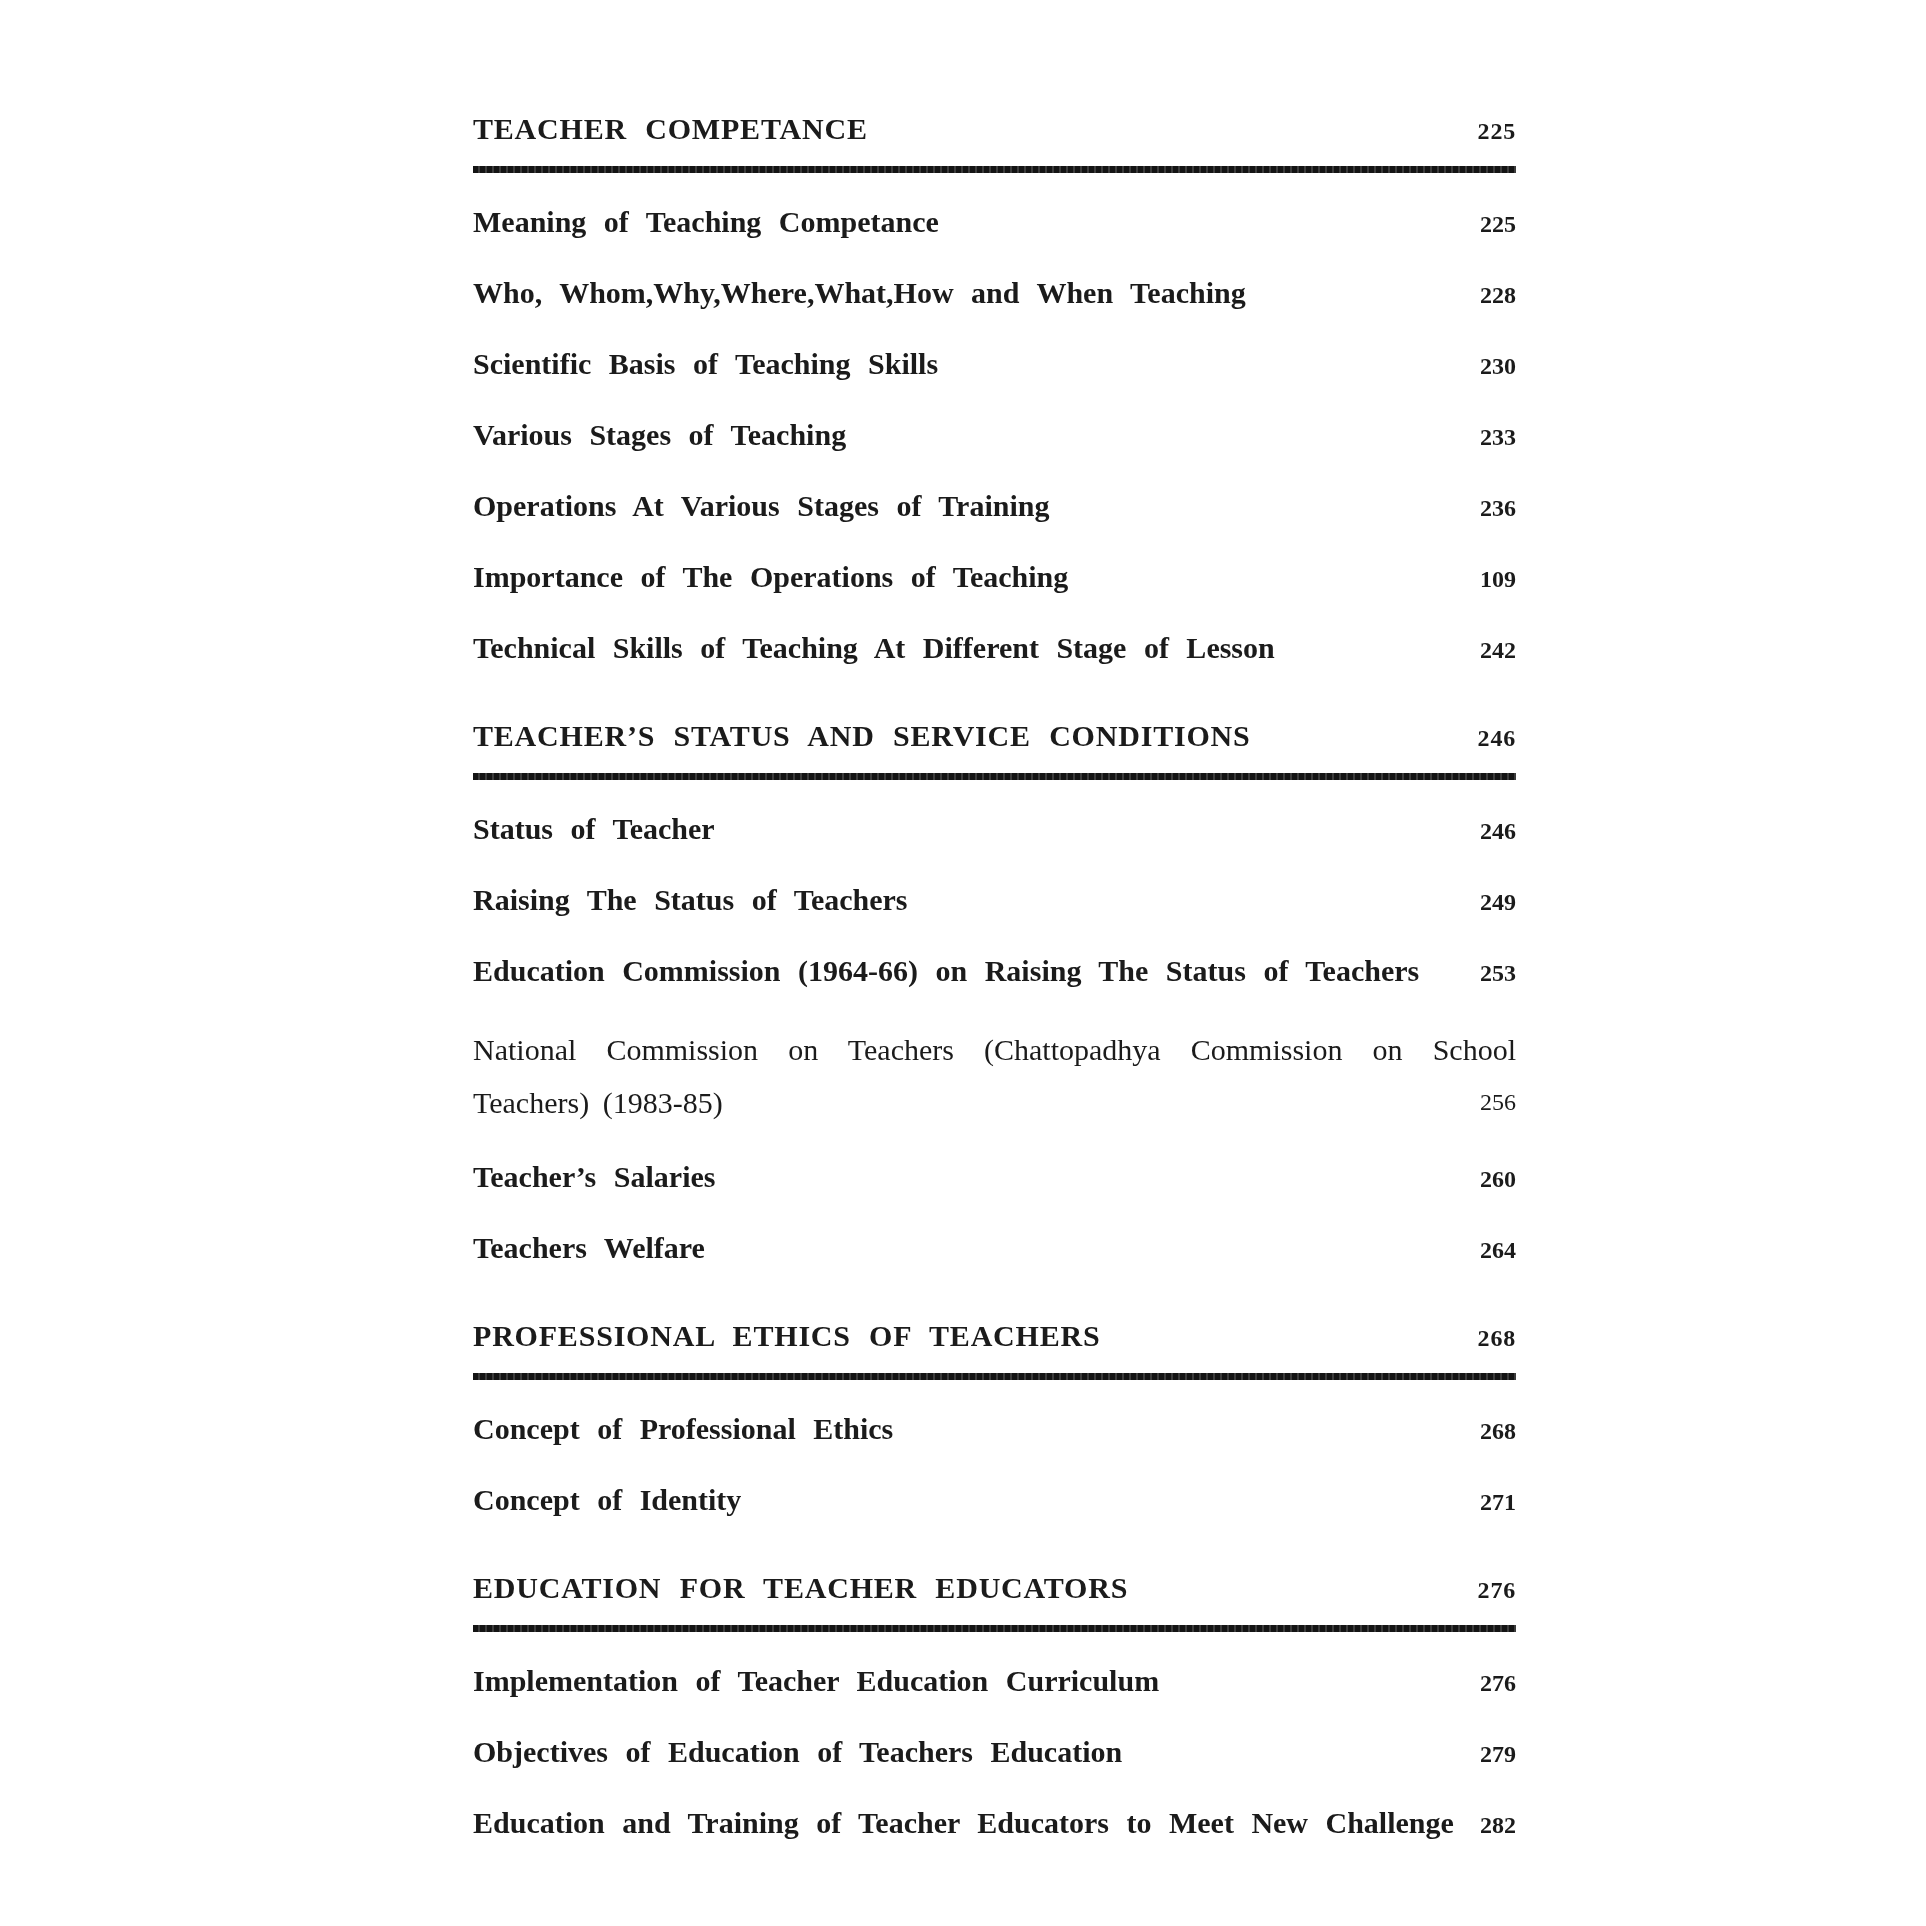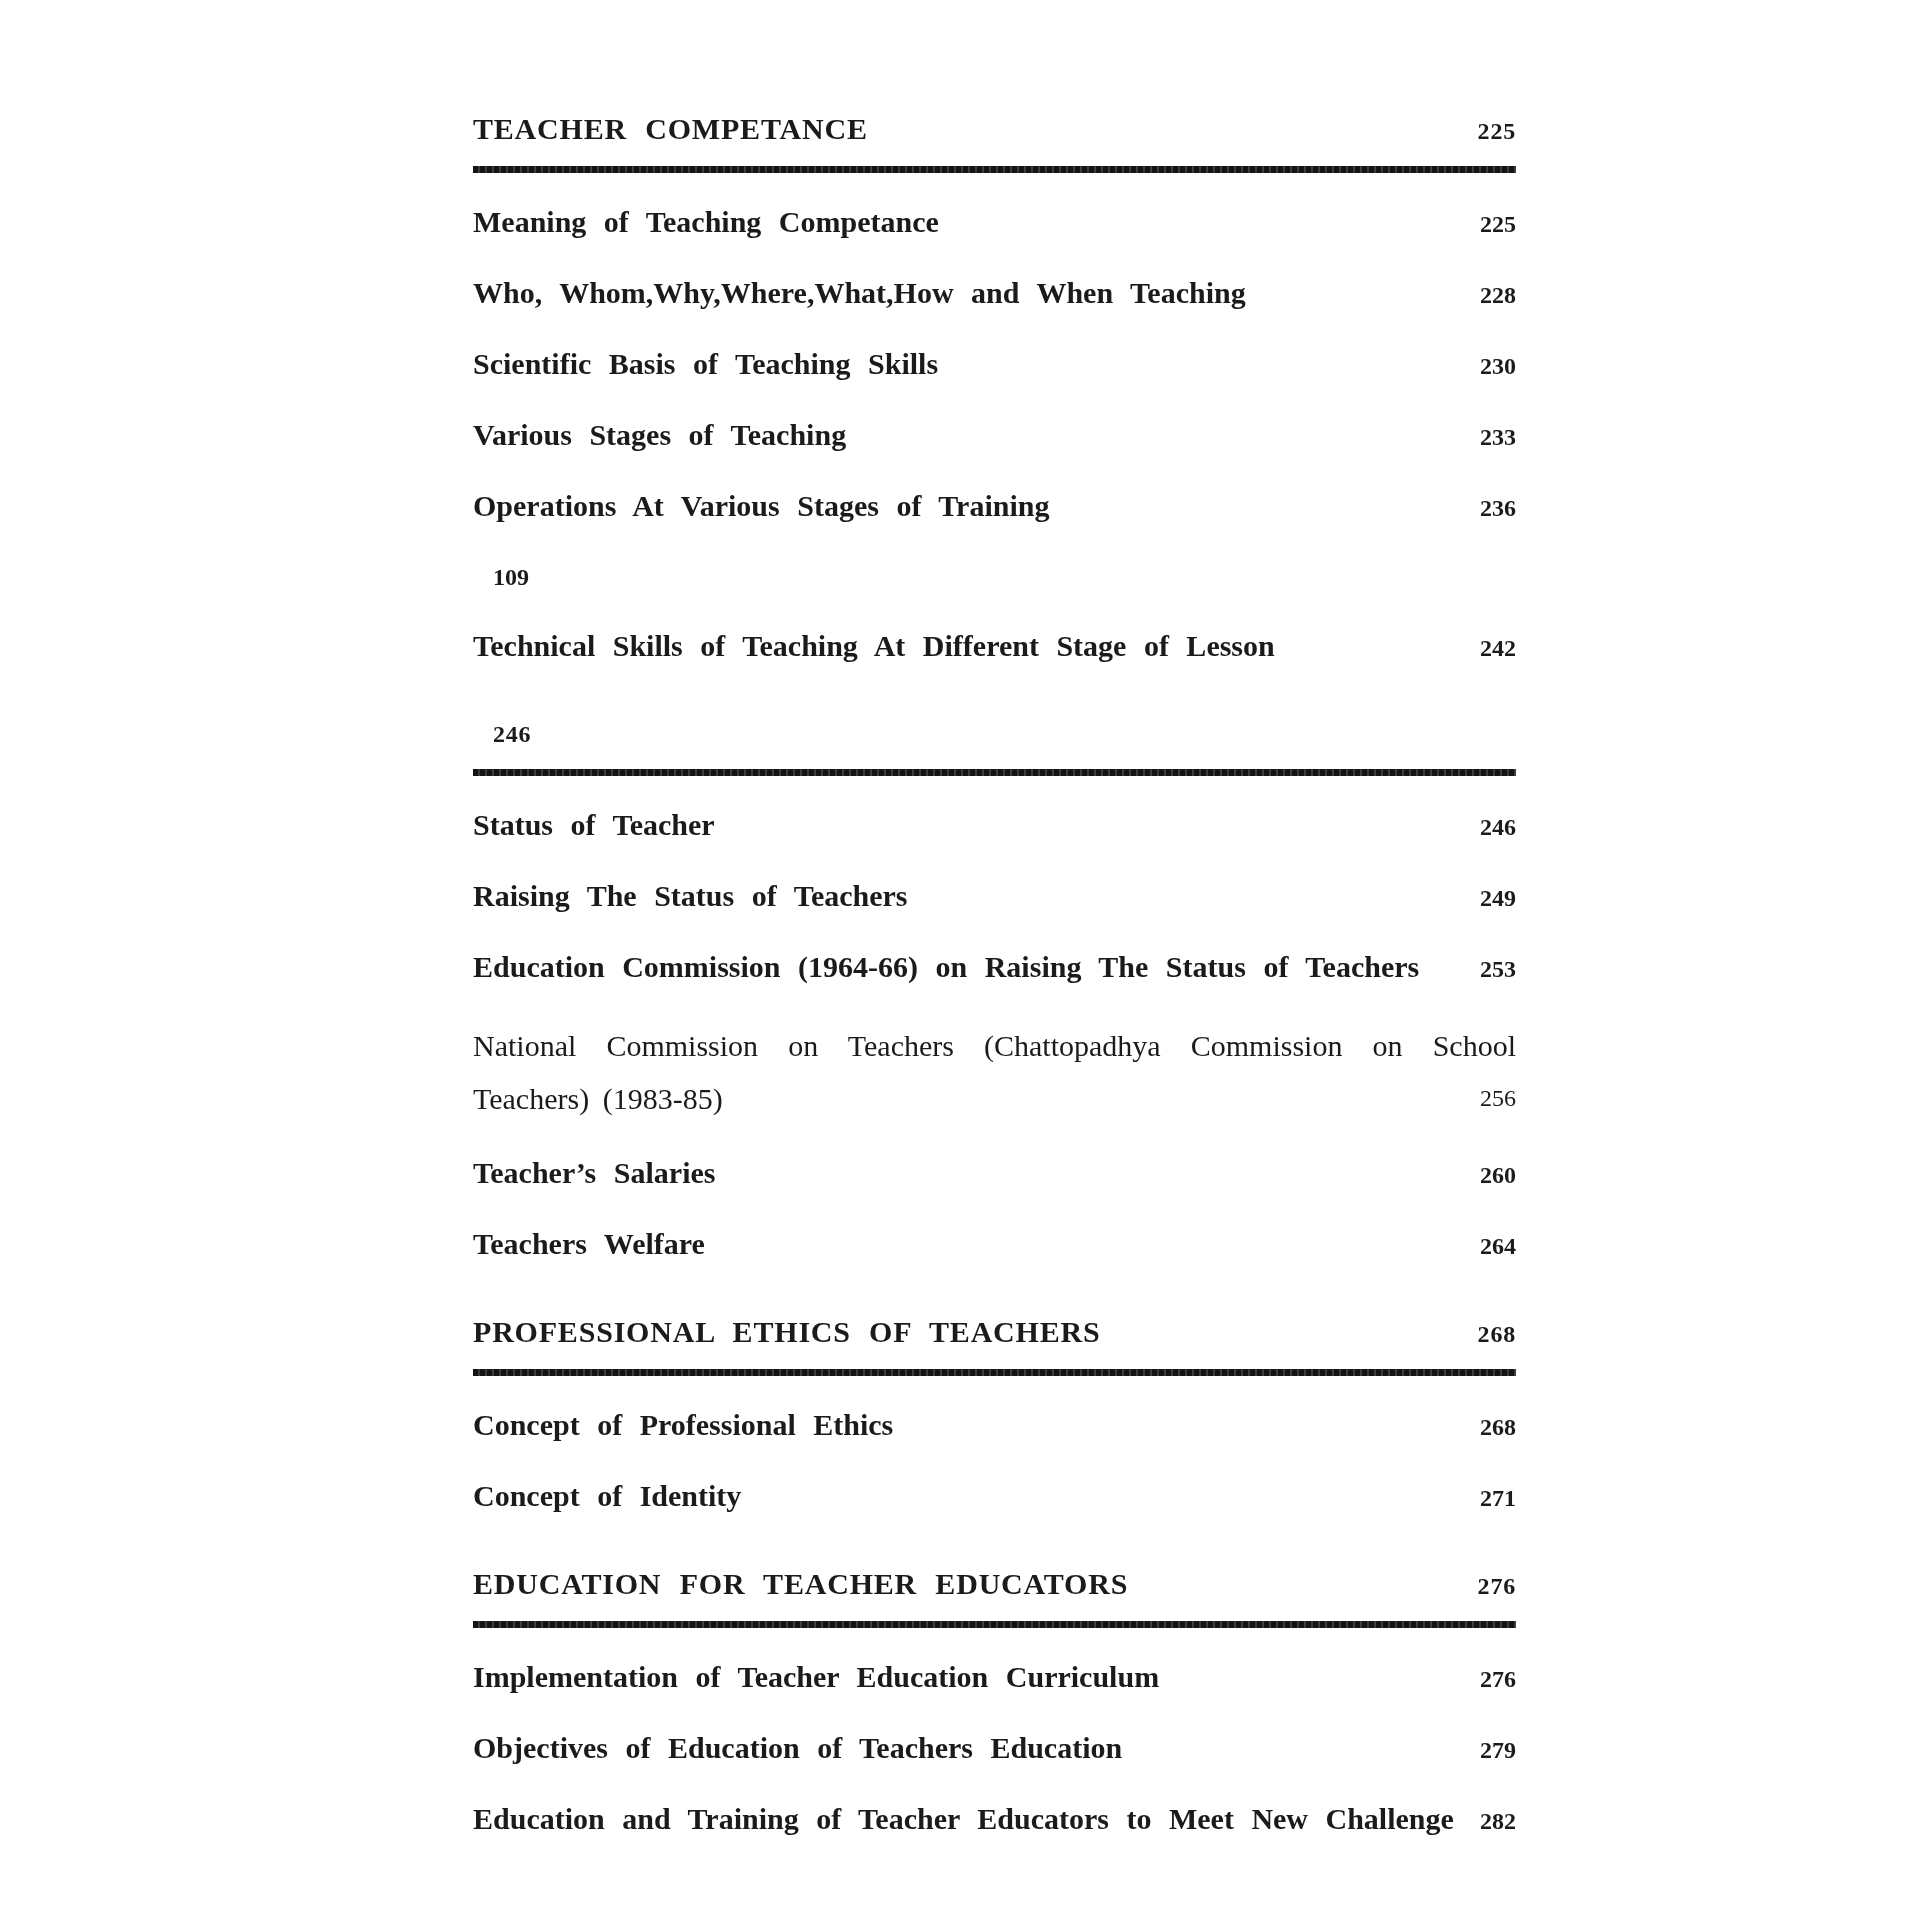--- a/index.html
+++ b/index.html
@@ -116,30 +116,32 @@
     </div>
     <div class="toc-row">
       <span class="toc-label">Various Stages of Teaching</span>
       <span class="toc-page">233</span>
     </div>
     <div class="toc-row">
       <span class="toc-label">Operations At Various Stages of Training</span>
       <span class="toc-page">236</span>
     </div>
     <div class="toc-row">
+      <span class="toc-label">Importance of The Operations of Teaching</span>
       <span class="toc-page">109</span>
     </div>
     <div class="toc-row">
       <span class="toc-label">Technical Skills of Teaching At Different Stage of Lesson</span>
       <span class="toc-page">242</span>
     </div>
   </div>
 
   <div class="section">
     <div class="section-header-row">
+      <span class="toc-label">TEACHER’S STATUS AND SERVICE CONDITIONS</span>
       <span class="toc-page">246</span>
     </div>
     <div class="section-rule"></div>
 
     <div class="toc-row">
       <span class="toc-label">Status of Teacher</span>
       <span class="toc-page">246</span>
     </div>
     <div class="toc-row">
       <span class="toc-label">Raising The Status of Teachers</span>

